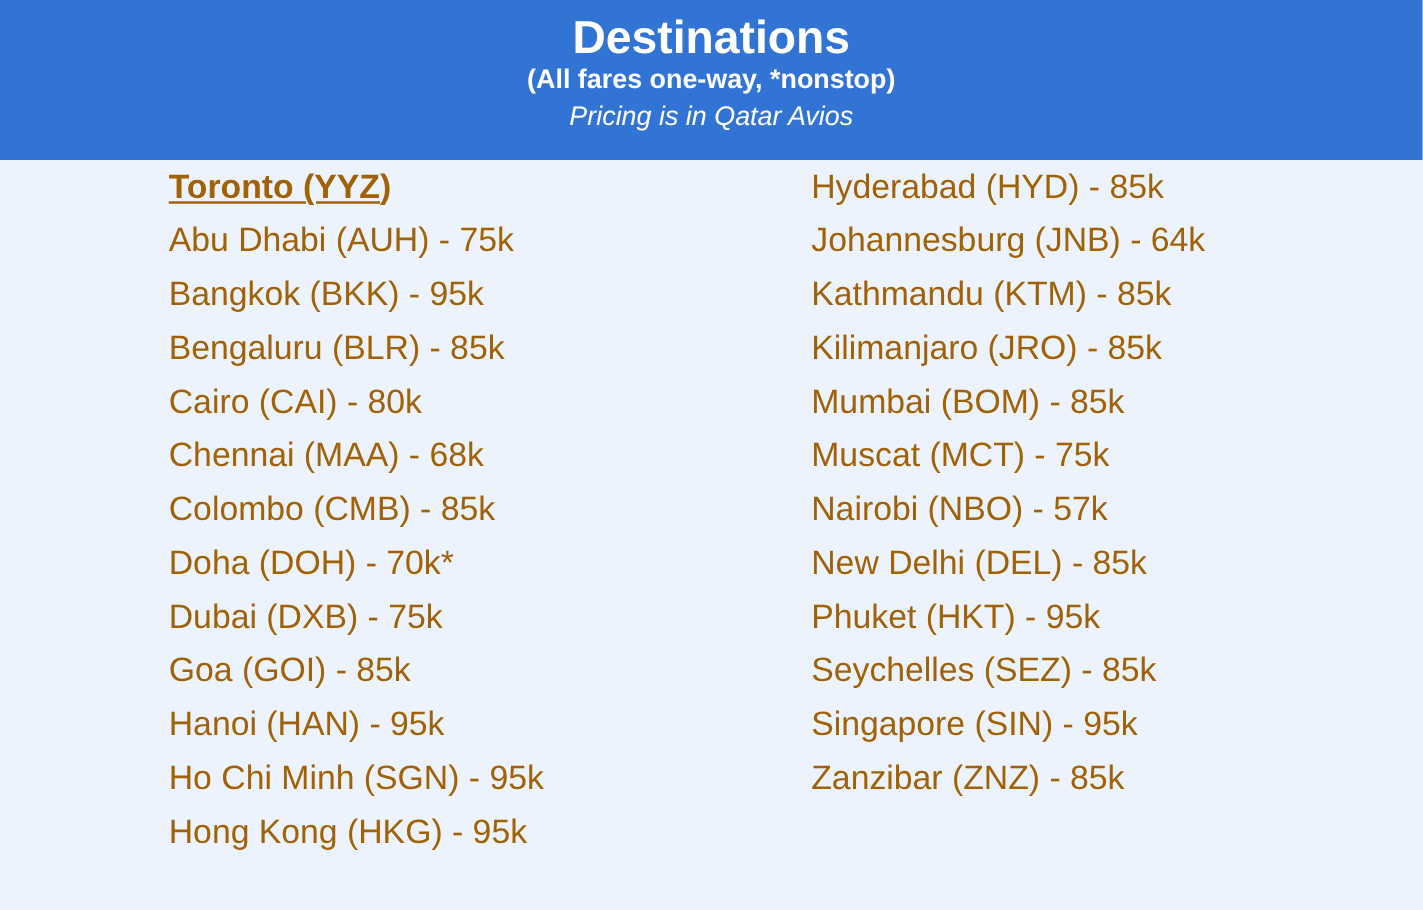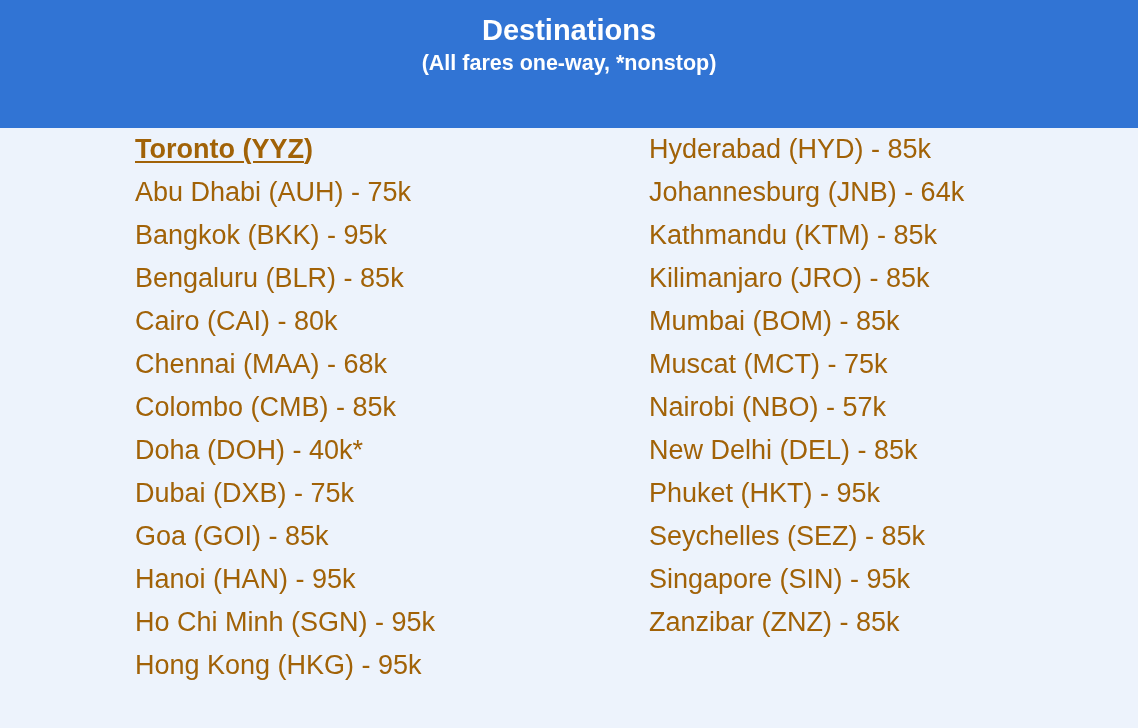--- a/index.html
+++ b/index.html
@@ -31,21 +31,21 @@
     background: #3174d4;
     box-sizing: border-box;
     display: flex;
     flex-direction: column;
     align-items: center;
     justify-content: flex-start;
     padding-top: 12px;
   }
   .header-title {
     color: #ffffff;
-    font-size: 29px;
+    font-size: 37px;
     font-weight: bold;
     line-height: 36px;
     letter-spacing: 0px;
     text-align: left;
   }
   .header-sub1 {
     color: #ffffff;
     font-size: 21.5px;
     font-weight: bold;
     line-height: 30px;
@@ -98,34 +98,35 @@
   }
 </style>
 </head>
 <body>
 
 <div id="page">
 
   <div class="header">
     <div class="header-title">Destinations</div>
     <div class="header-sub1">(All fares one-way, *nonstop)</div>
+    <div class="header-sub2">Pricing is in Qatar Avios</div>
   </div>
 
   <div class="columns">
 
     <div class="column column-left">
       <ul class="list">
         <li class="list-item heading"><span class="heading-underline">Toronto (YYZ</span><span>)</span></li>
         <li class="list-item">Abu Dhabi (AUH) - 75k</li>
         <li class="list-item">Bangkok (BKK) - 95k</li>
         <li class="list-item">Bengaluru (BLR) - 85k</li>
         <li class="list-item">Cairo (CAI) - 80k</li>
         <li class="list-item">Chennai (MAA) - 68k</li>
         <li class="list-item">Colombo (CMB) - 85k</li>
-        <li class="list-item">Doha (DOH) - 40k*</li>
+        <li class="list-item">Doha (DOH) - 70k*</li>
         <li class="list-item">Dubai (DXB) - 75k</li>
         <li class="list-item">Goa (GOI) - 85k</li>
         <li class="list-item">Hanoi (HAN) - 95k</li>
         <li class="list-item">Ho Chi Minh (SGN) - 95k</li>
         <li class="list-item">Hong Kong (HKG) - 95k</li>
       </ul>
     </div>
 
     <div class="column column-right">
       <ul class="list">

